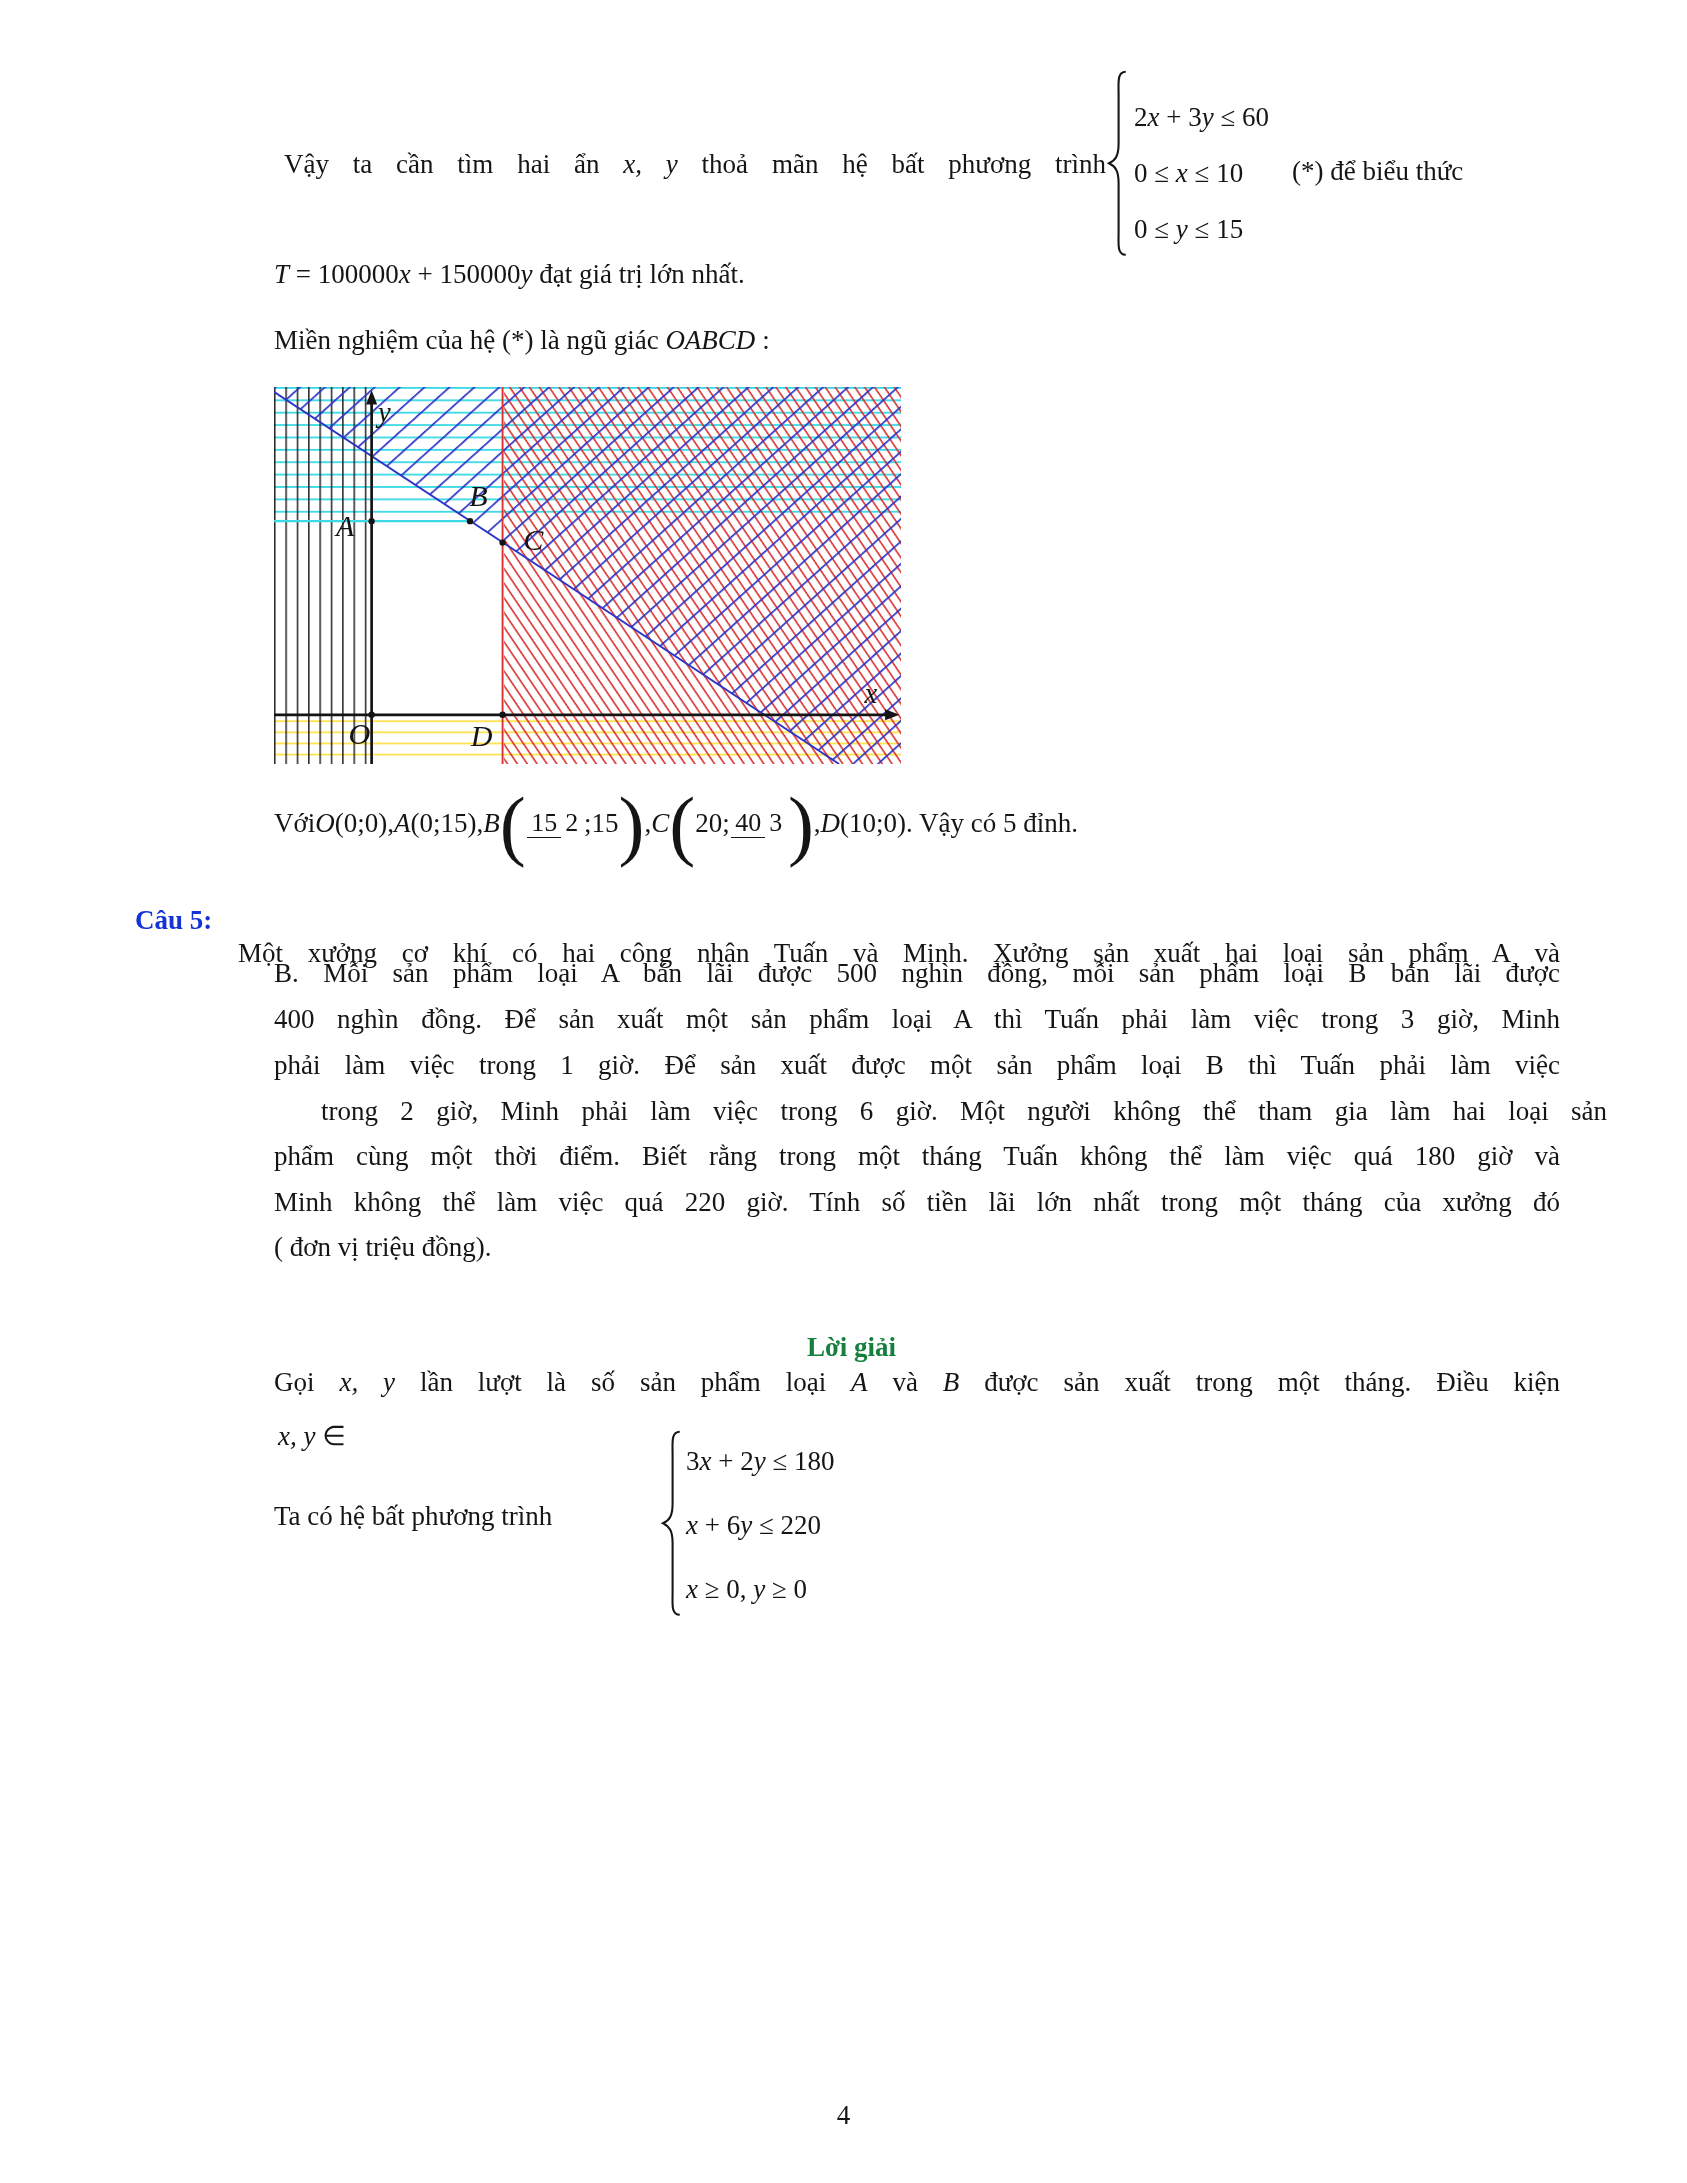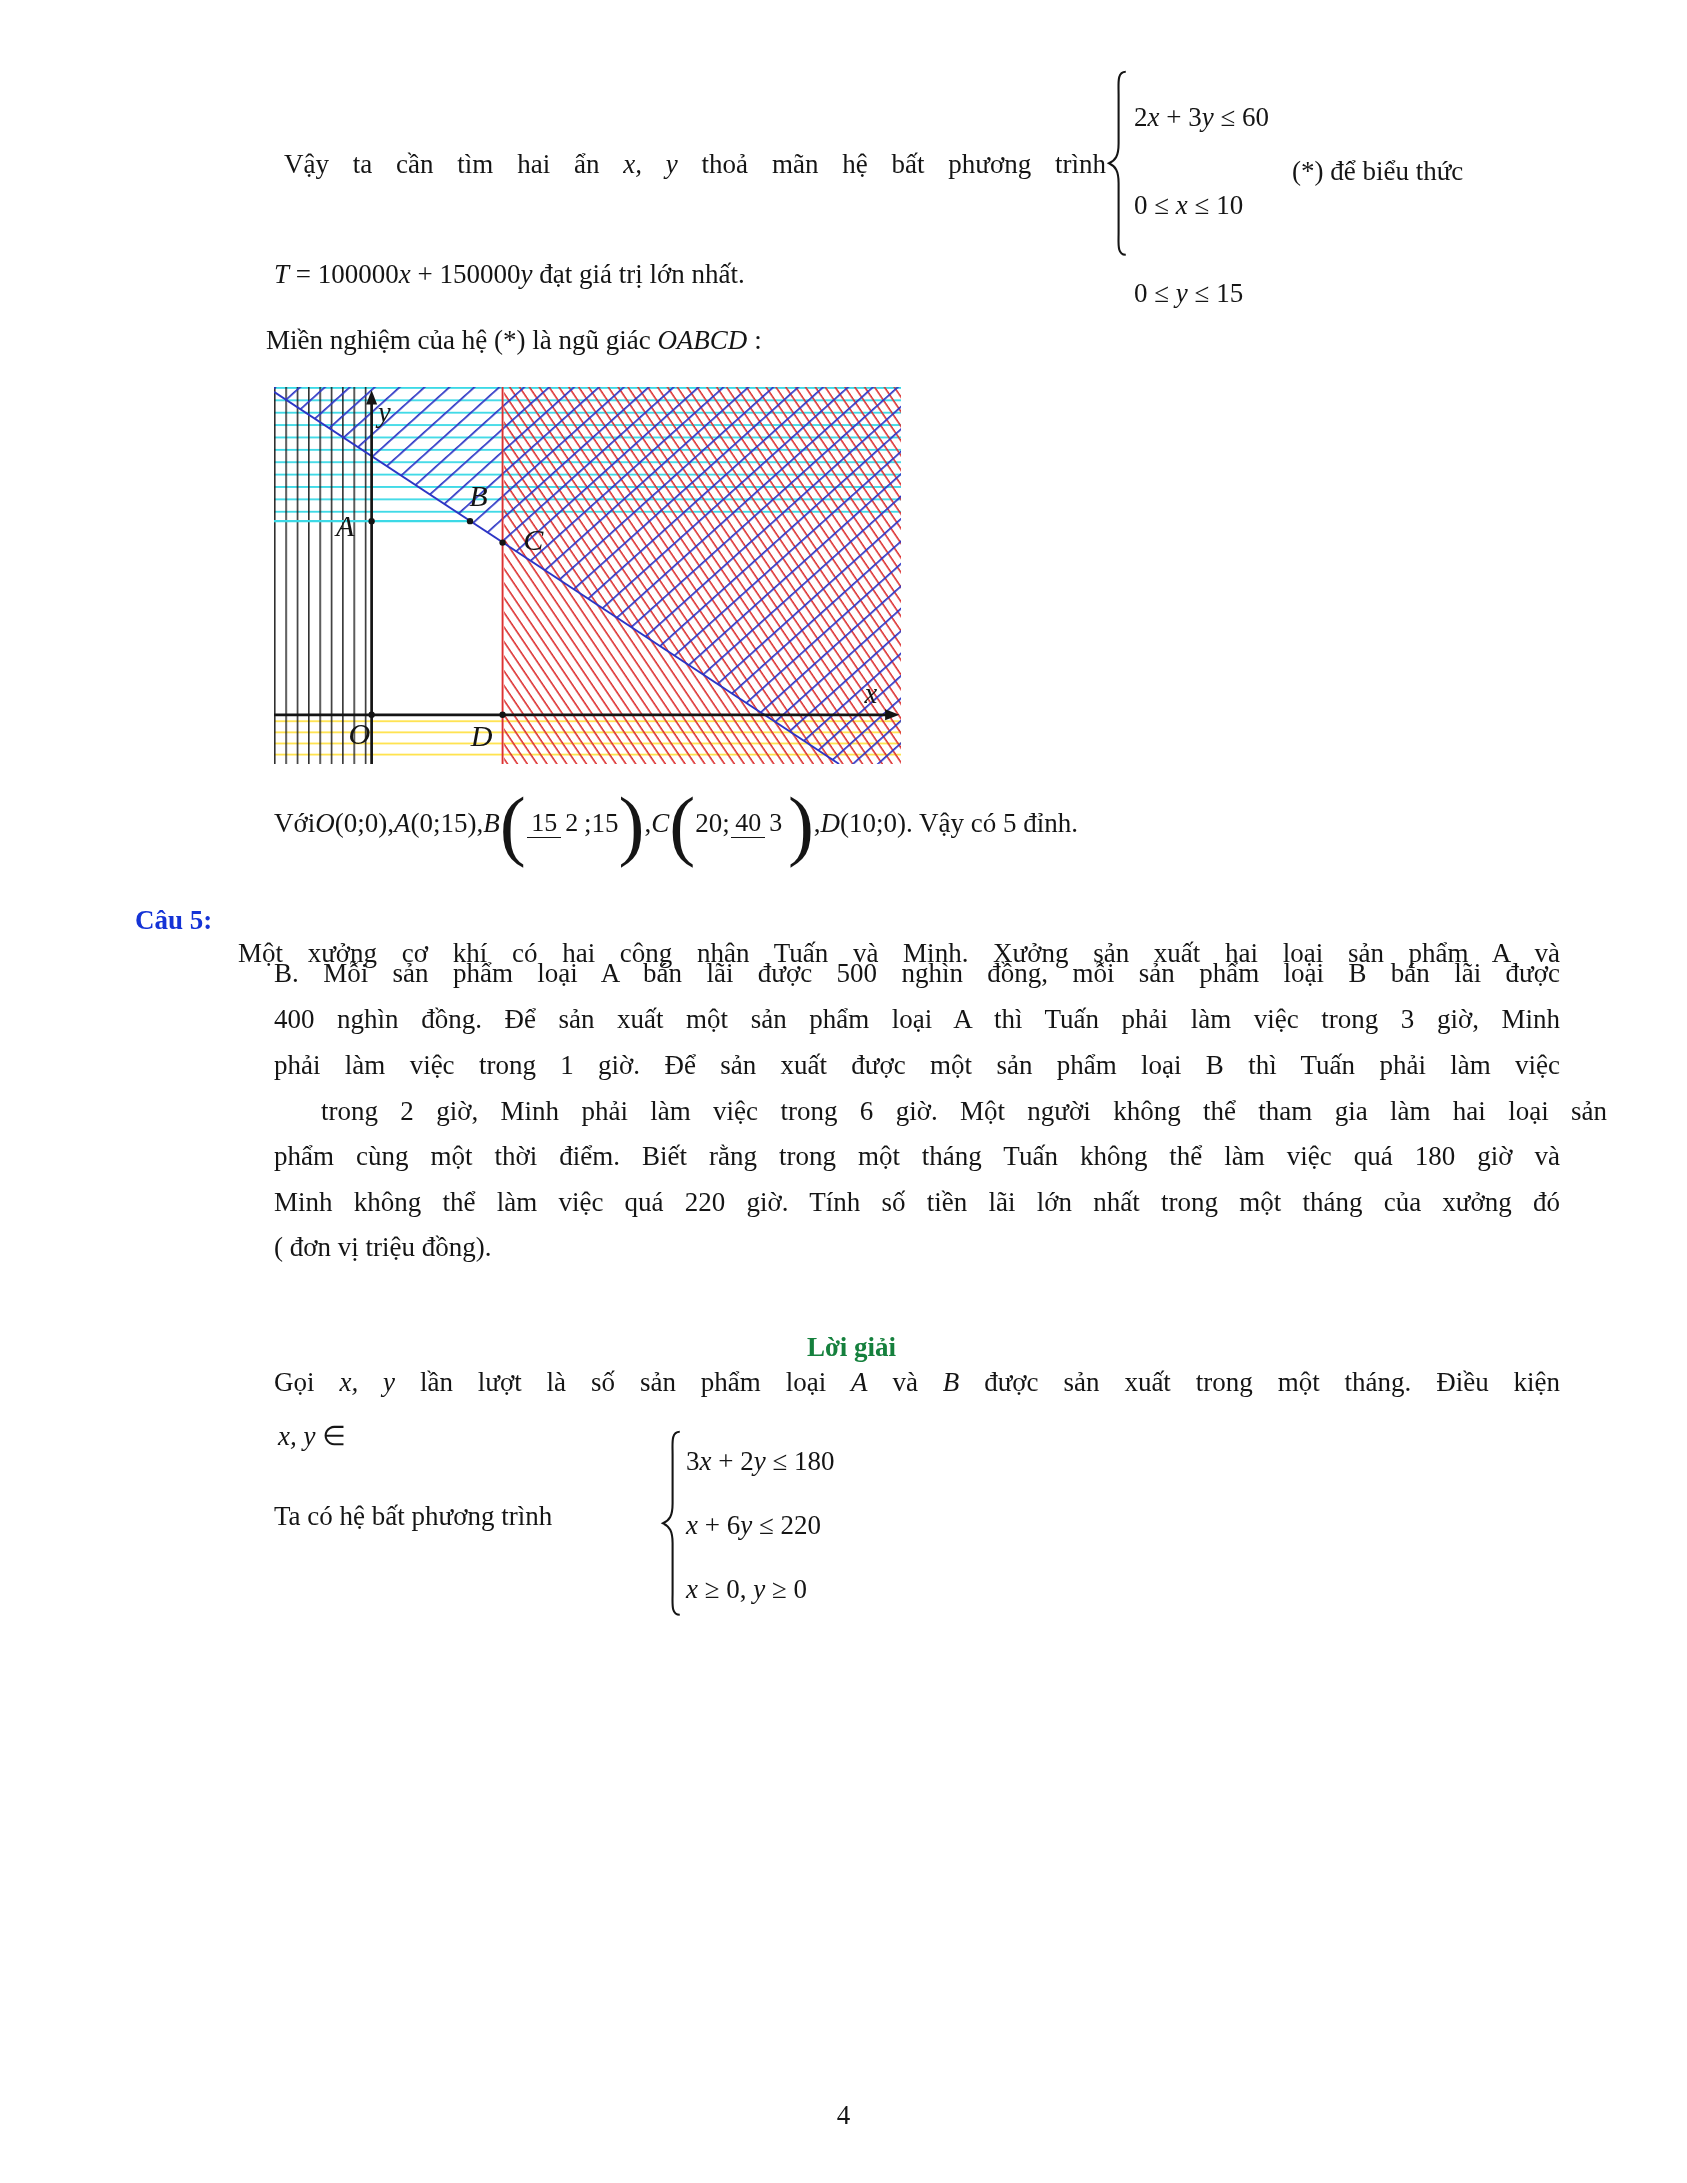--- a/index.html
+++ b/index.html
@@ -30,32 +30,32 @@
 
   <div class="abs jl" style="left:284px;top:149px;width:822px;">
     <span>Vậy ta cần tìm hai ẩn </span><span class="it">x, y</span><span> thoả mãn hệ bất phương trình</span>
   </div>
 
   <div class="abs" style="left:1105px;top:67px;">
     <svg width="24" height="191" viewBox="0 0 30 240">
       <path d="M26 6 C15 6 17 20 17 34 L17 96 C17 112 13 117 5 121 C13 125 17 130 17 146 L17 208 C17 222 15 236 26 236" fill="none" stroke="#151515" stroke-width="2.6"></path>
     </svg>
   </div>
-  <div class="abs sys-rows" style="left:1134px;top:89px;gap:32px;">
+  <div class="abs sys-rows" style="left:1134px;top:89px;">
     <div class="row"><span>2</span><span class="it">x</span><span> + 3</span><span class="it">y</span><span> ≤ 60</span></div>
     <div class="row"><span>0 ≤ </span><span class="it">x</span><span> ≤ 10</span></div>
     <div class="row"><span>0 ≤ </span><span class="it">y</span><span> ≤ 15</span></div>
   </div>
   <div class="abs" style="left:1292px;top:156px;">(*) để biểu thức</div>
 
   <div class="abs" style="left:274px;top:259px;">
     <span class="it">T</span><span> = 100000</span><span class="it">x</span><span> + 150000</span><span class="it">y</span><span> đạt giá trị lớn nhất.</span>
   </div>
 
-  <div class="abs" style="left:266px;top:325px;">
+  <div class="abs" style="left:274px;top:325px;">
     <span>Miền nghiệm của hệ (*) là ngũ giác </span><span class="it">OABCD</span><span> :</span>
   </div>
 
   <div class="abs" style="left:274px;top:387px;">
     <svg width="627" height="377" viewBox="0 0 790 475" style="font-size:34px">
       <defs>
         <pattern id="hv" patternUnits="userSpaceOnUse" width="14.3" height="8">
           <line x1="1" y1="0" x2="1" y2="8" stroke="#1a1a1a" stroke-width="1.8"></line>
         </pattern>
         <pattern id="hc" patternUnits="userSpaceOnUse" width="8" height="15.6">

